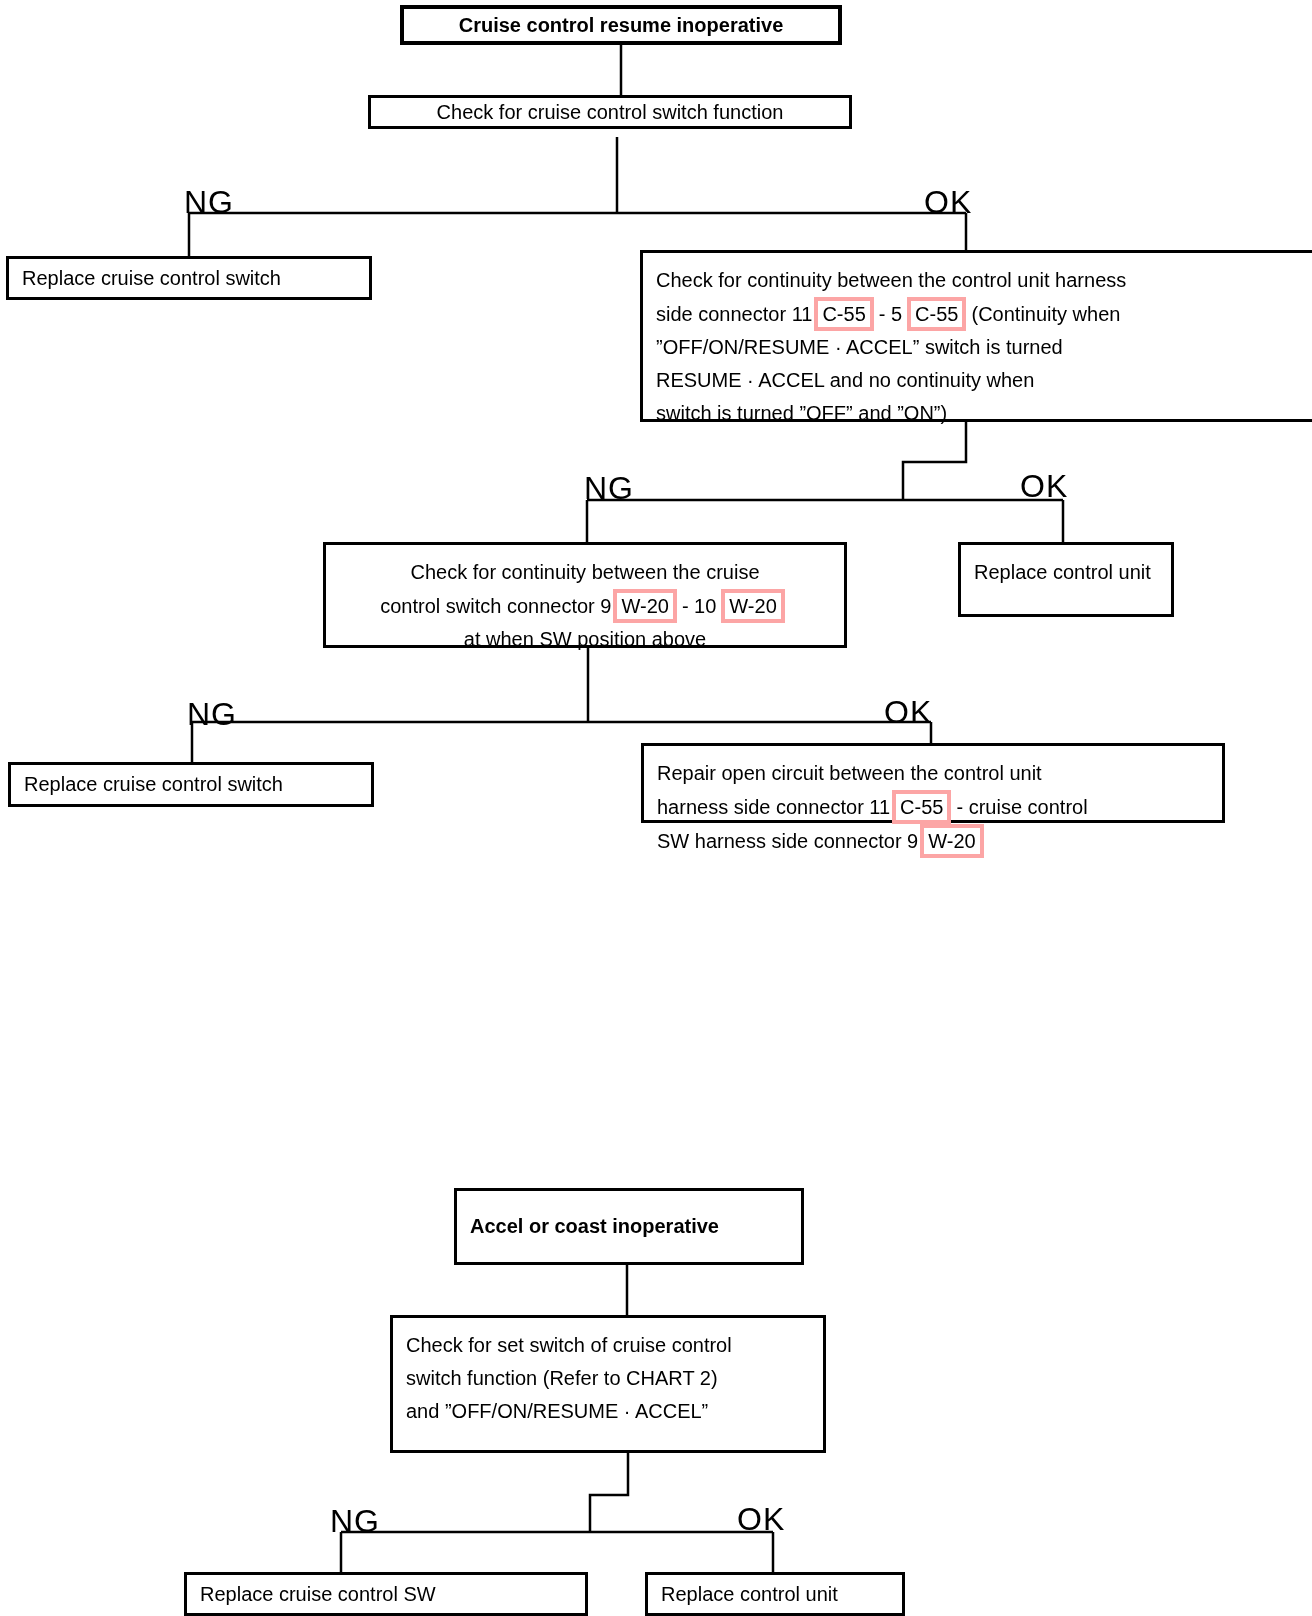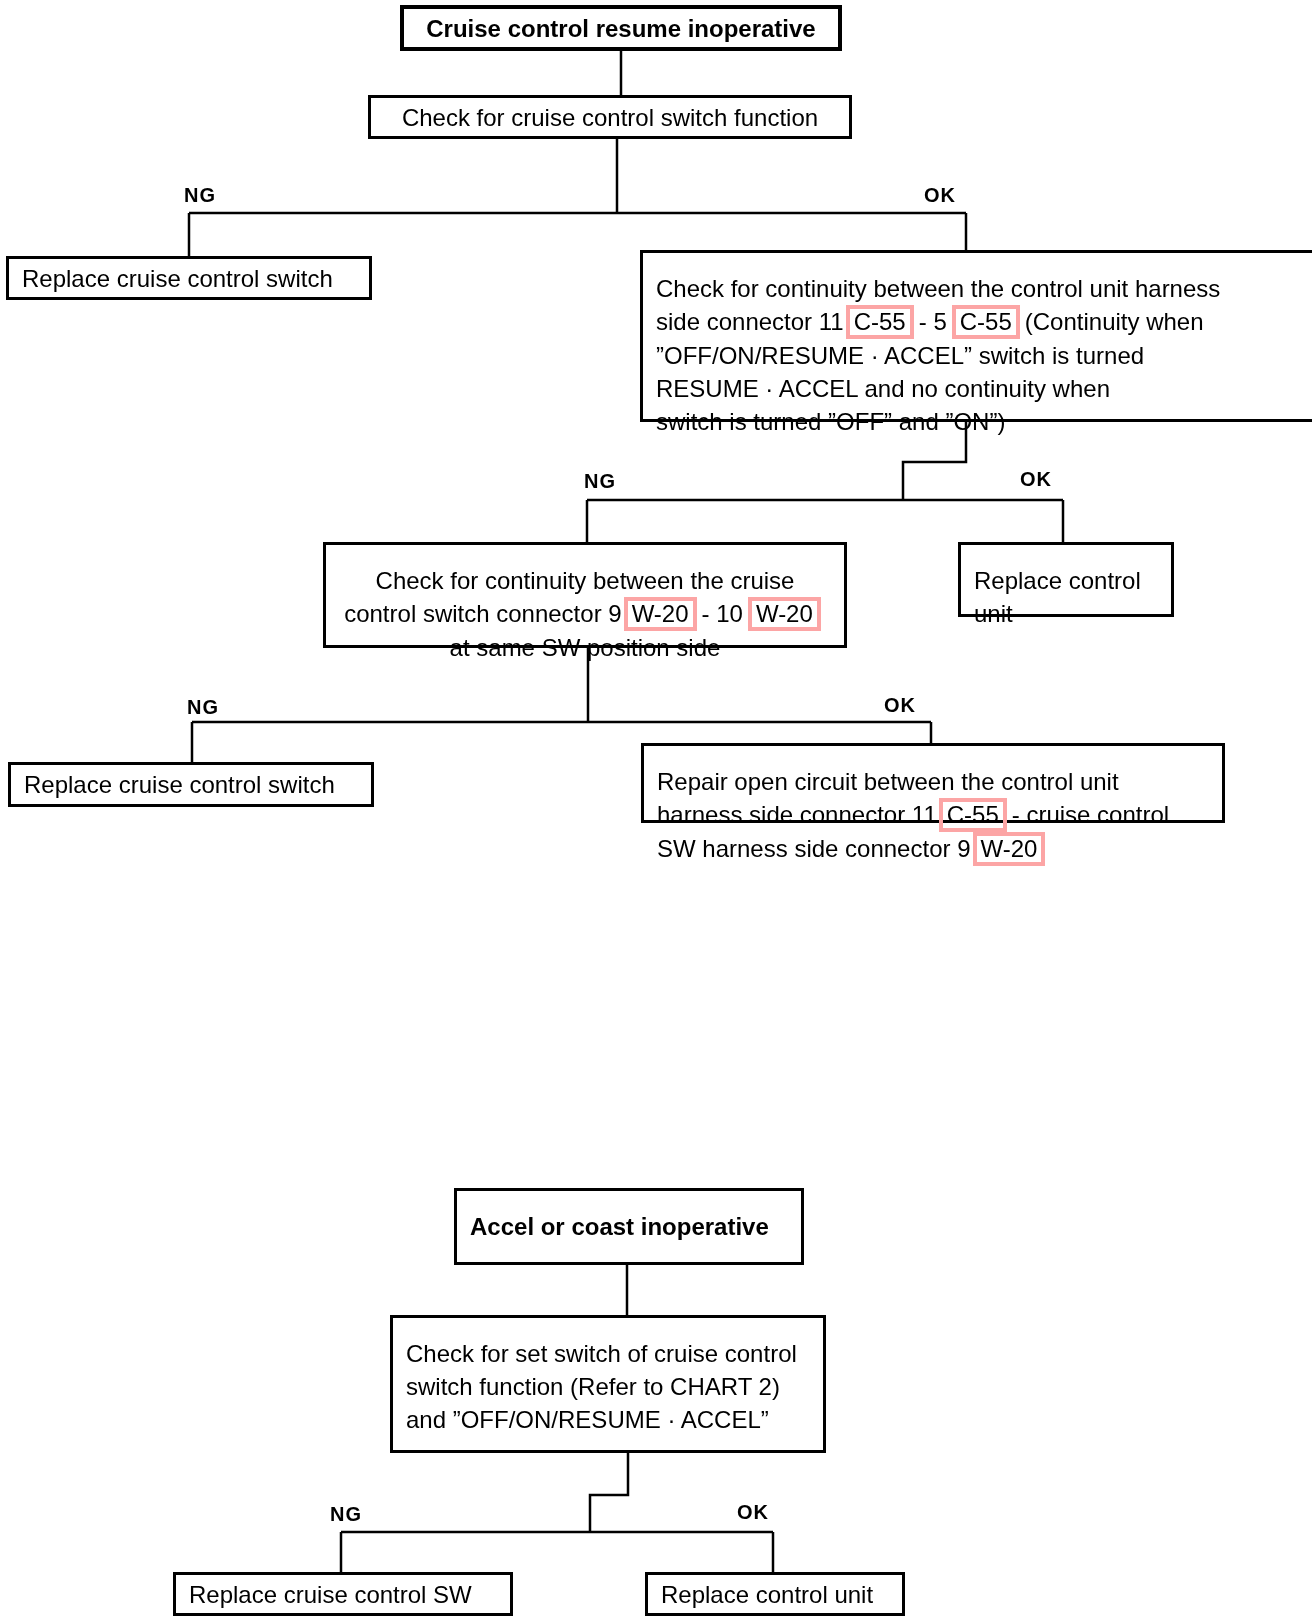--- a/index.html
+++ b/index.html
@@ -19,23 +19,23 @@
   .wires {
     position: absolute;
     left: 0;
     top: 0;
   }
   .box {
     position: absolute;
     box-sizing: border-box;
     border: 3px solid #000;
     background: #fff;
-    font-size: 24px;
+    font-size: 20px;
     line-height: 33px;
-    padding: 19px 13px;
+    padding: 11px 13px;
   }
   .box.thick { border-width: 4px; }
   .box.bold  { font-weight: bold; }
   .box.vcenter {
     display: flex;
     flex-direction: column;
     justify-content: center;
   }
   .box.hcenter { text-align: center; }
   .line { white-space: nowrap; }
@@ -43,23 +43,22 @@
     display: inline-block;
     border: 4px solid #fca5a5;
     line-height: 26px;
     padding: 0 4px;
     margin: 0 5px;
     vertical-align: baseline;
   }
   .conn.tight-left { margin-left: 2px; }
   .lbl {
     position: absolute;
-    font-size: 20px;
+    font-size: 32px;
     letter-spacing: 1px;
-    font-weight: bold;
   }
 </style>
 </head>
 <body>
 
 <div id="page">
 
   <svg class="wires" width="1312" height="1616" viewBox="0 0 1312 1616">
     <g stroke="#000000" stroke-width="2.5" fill="none">
       <path d="M621 43 V95"></path>
@@ -120,21 +119,21 @@
   <div class="lbl" style="left:1020px; top:468px;">OK</div>
 
   <div class="box" style="left:323px; top:542px; width:524px; height:106px;text-align:center;">
     <div class="line">
       <span>Check for continuity between the cruise</span>
     </div>
     <div class="line">
       <span>control switch connector 9</span><span class="conn tight-left">W-20</span><span>- 10</span><span class="conn">W-20</span>
     </div>
     <div class="line">
-      <span>at same SW position side</span>
+      <span>at when SW position above</span>
     </div>
   </div>
 
   <div class="box" style="left:958px; top:542px; width:216px; height:75px;">
     <div>Replace control unit</div>
   </div>
 
   <div class="lbl" style="left:187px; top:696px;">NG</div>
   <div class="lbl" style="left:884px; top:694px;">OK</div>
 
@@ -160,21 +159,21 @@
 
   <div class="box" style="left:390px; top:1315px; width:436px; height:138px;">
     <div class="line">Check for set switch of cruise control</div>
     <div class="line">switch function (Refer to CHART 2)</div>
     <div class="line">and ”OFF/ON/RESUME · ACCEL”</div>
   </div>
 
   <div class="lbl" style="left:330px; top:1503px;">NG</div>
   <div class="lbl" style="left:737px; top:1501px;">OK</div>
 
-  <div class="box vcenter" style="left:173px; top:1572px; width:340px; height:44px;">
+  <div class="box vcenter" style="left:184px; top:1572px; width:404px; height:44px;">
     <div class="line">Replace cruise control SW</div>
   </div>
 
   <div class="box vcenter" style="left:645px; top:1572px; width:260px; height:44px;">
     <div class="line">Replace control unit</div>
   </div>
 
 </div>
 
 </body></html>

